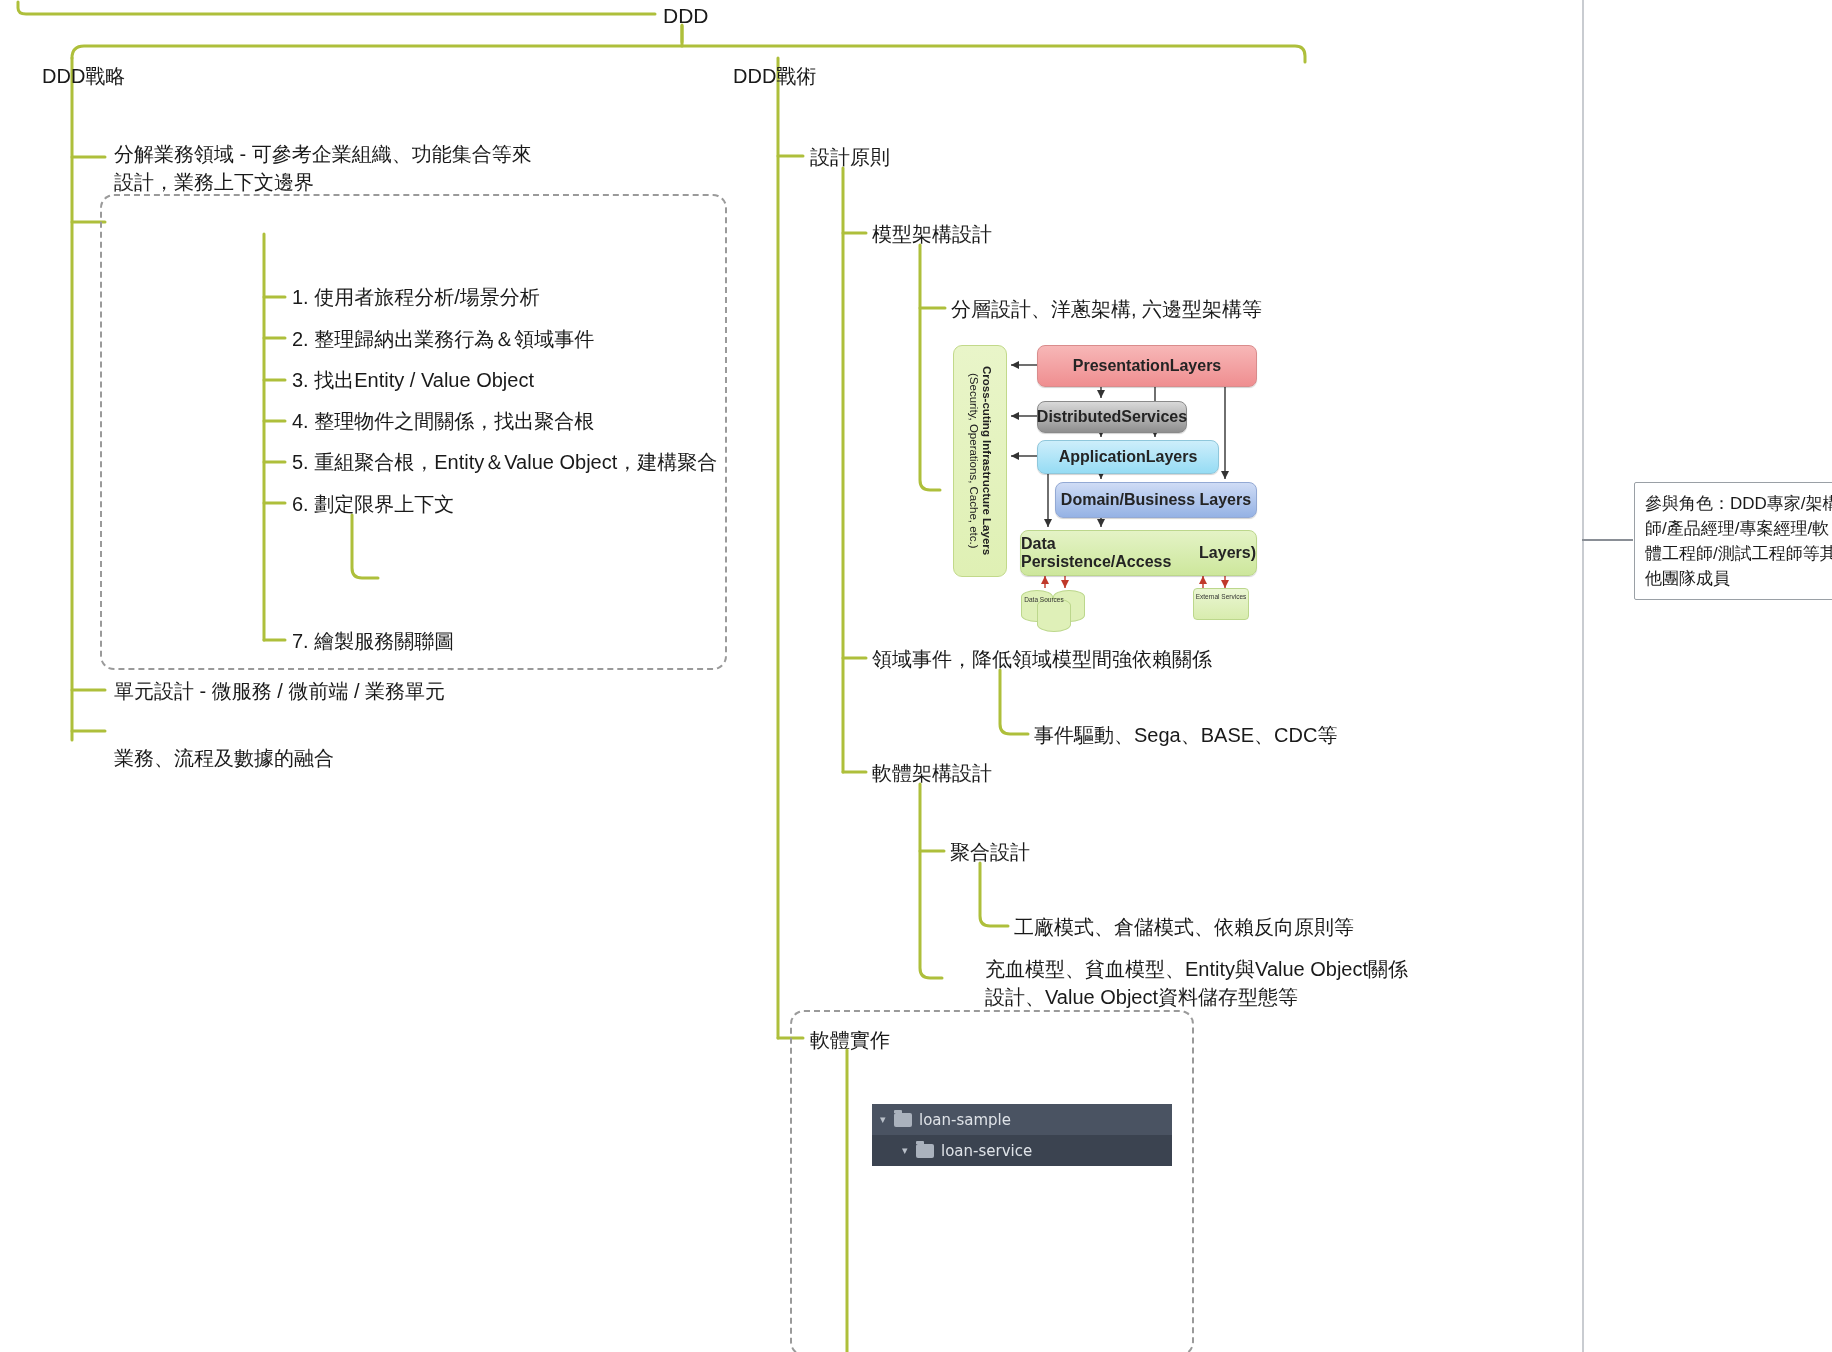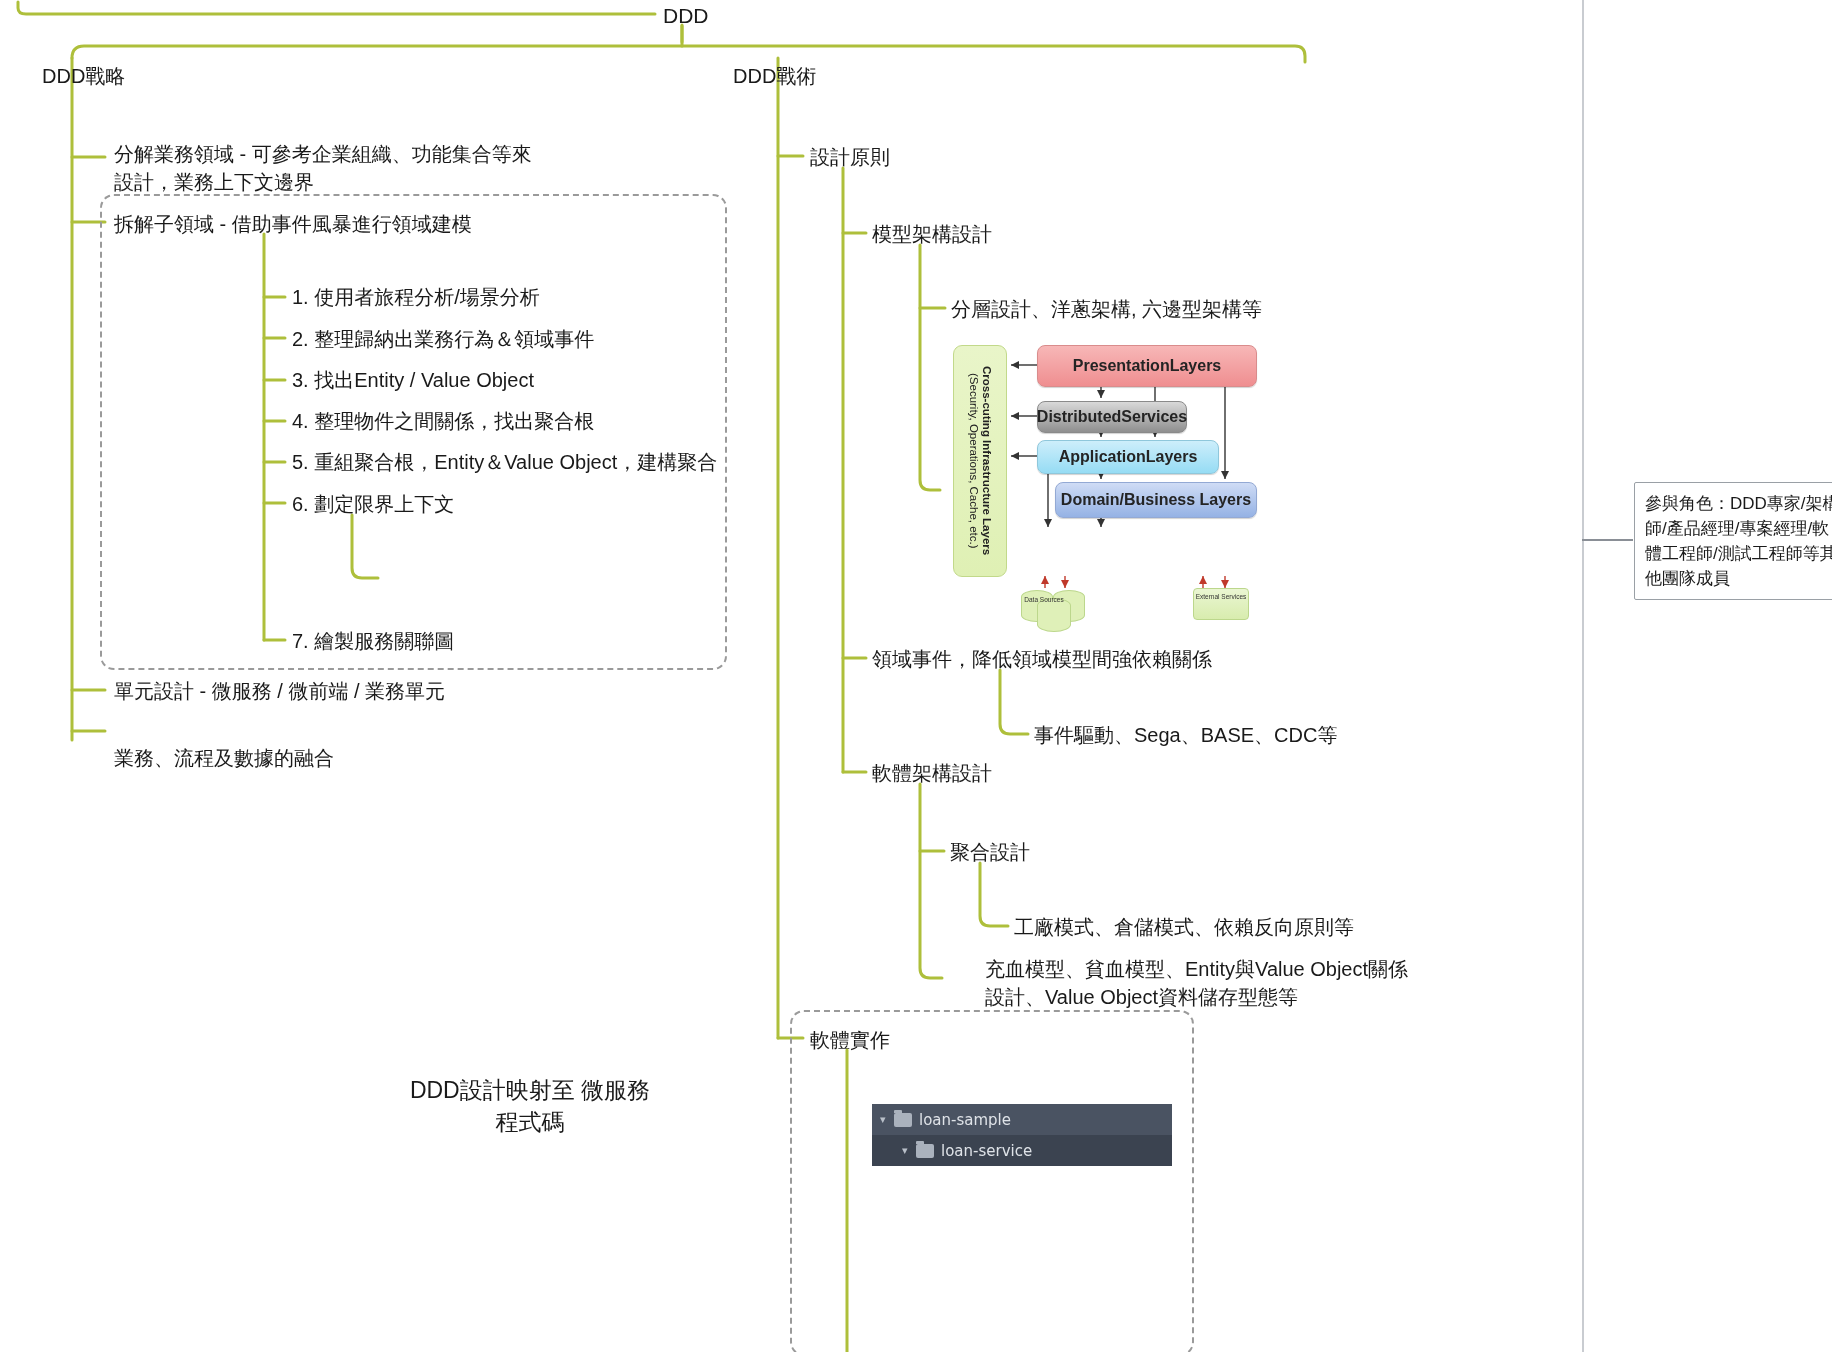--- a/index.html
+++ b/index.html
@@ -119,21 +119,20 @@
 
   <div class="node root" style="left:663px;top:2px;">DDD</div>
 
   <div class="node" style="left:42px;top:62px;">DDD戰略</div>
 
   <div class="dashgroup" style="left:100px;top:194px;width:623px;height:472px;"></div>
 
   <div class="node" style="left:114px;top:140px;">分解業務領域 - 可參考企業組織、功能集合等來
 設計，業務上下文邊界</div>
 
-  <div class="node" style="left:114px;top:210px;">拆解子領域 - 借助事件風暴進行領域建模</div>
 
   <div class="node" style="left:292px;top:283px;">1. 使用者旅程分析/場景分析</div>
   <div class="node" style="left:292px;top:325px;">2. 整理歸納出業務行為＆領域事件</div>
   <div class="node" style="left:292px;top:366px;">3. 找出Entity / Value Object</div>
   <div class="node" style="left:292px;top:407px;">4. 整理物件之間關係，找出聚合根</div>
   <div class="node" style="left:292px;top:448px;">5. 重組聚合根，Entity＆Value Object，建構聚合</div>
   <div class="node" style="left:292px;top:490px;">6. 劃定限界上下文</div>
   <div class="node" style="left:292px;top:627px;">7. 繪製服務關聯圖</div>
 
   <div class="node" style="left:114px;top:677px;">單元設計 - 微服務 / 微前端 / 業務單元</div>
@@ -193,20 +192,24 @@
         <i> Services</i>
     </div>
     <div class="lbox l-appl">
       <b>Application</b>
         <i> Layers</i>
     </div>
     <div class="lbox l-dom">
       <b>Domain</b>
         <i>/Business Layers</i>
     </div>
+    <div class="lbox l-data">
+      <b>Data Persistence/Access</b>
+        <i> Layers)</i>
+    </div>
 
     <div class="cyl" style="left:68px;top:250px;width:30px;height:30px;"></div>
     <div class="cyl" style="left:100px;top:250px;width:30px;height:30px;"></div>
     <div class="cyl" style="left:84px;top:258px;width:32px;height:32px;"></div>
     <div class="cyllabel">Data
 Sources</div>
     <div class="extsvc">External
 Services</div>
   </div>
 
@@ -234,22 +237,20 @@
       <span class="folder"></span>
       <span>loan-sample</span>
     </div>
     <div class="ftrow" style="padding-left:30px;">
       <span class="chev">▾</span>
       <span class="folder"></span>
       <span>loan-service</span>
     </div>
   </div>
 
-  <div class="centerlabel" style="left:400px;top:1074px;width:260px;">DDD設計映射至
-微服務程式碼</div>
 
   <div class="vdivider" style="left:1582px;top:0px;height:1352px;"></div>
   <svg class="lines" viewBox="0 0 1832 1352">
     <g fill="none" stroke="#8a8f96" stroke-width="2">
       <path d="M 1582 540 L 1633 540"></path>
     </g>
   </svg>
   <div class="rightpanel" style="left:1634px;top:482px;width:200px;">參與角色：DDD專家/架構師/產品經理/專案經理/軟體工程師/測試工程師等其他團隊成員</div>
 
 </div>

